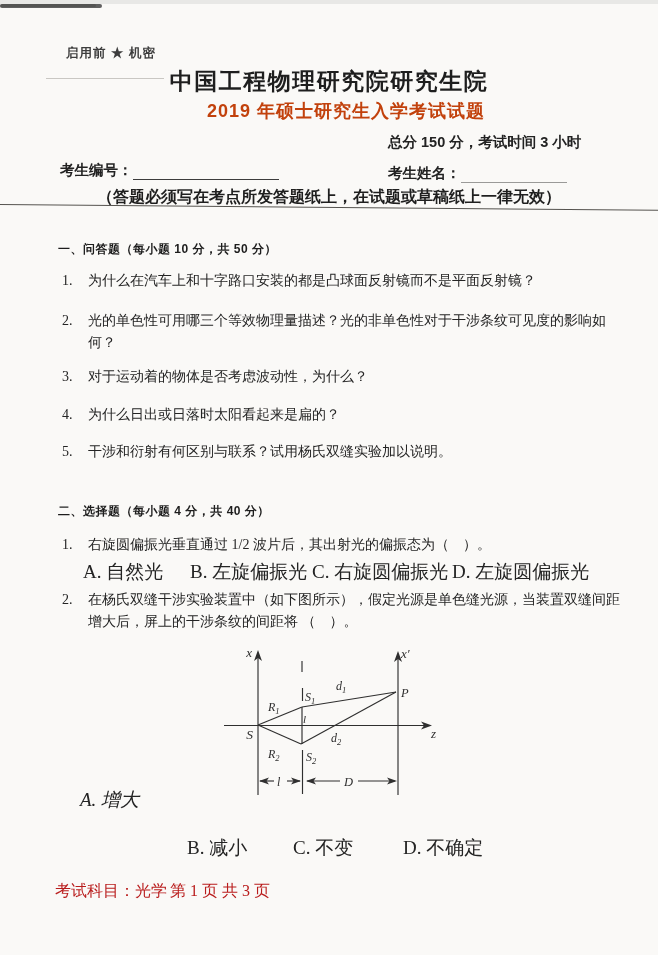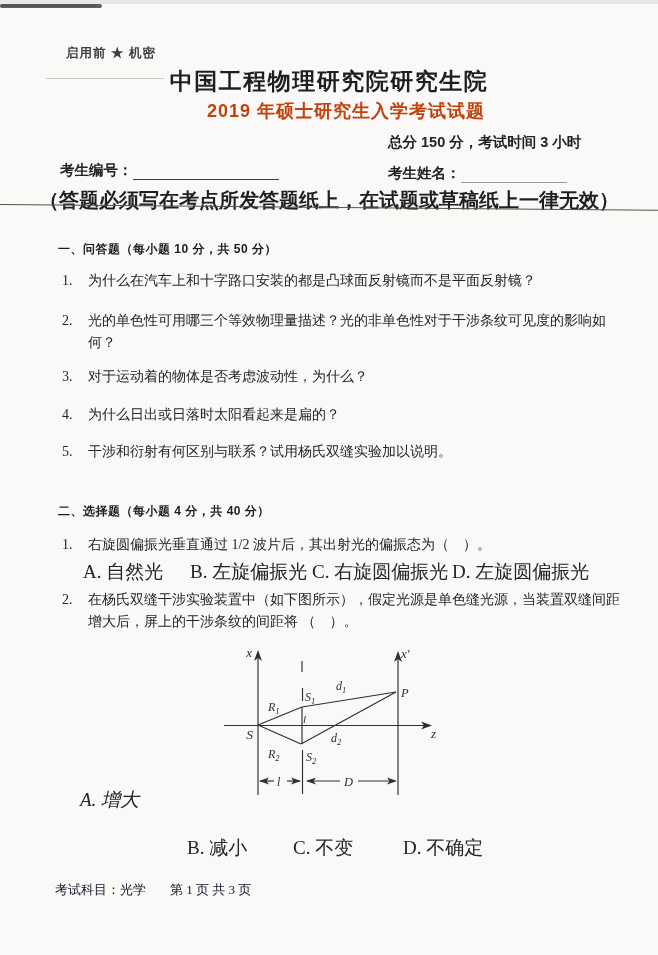--- a/index.html
+++ b/index.html
@@ -18,31 +18,31 @@
   .conf-line { position:absolute; top:74px; left:46px; width:118px; border-top:1.5px solid #c9c7c3; }
   .main-rule { position:absolute; top:200px; left:0; width:660px; border-top:1.6px solid #55534f; transform:rotate(0.5deg); transform-origin:0 0; }
 
   .confidential { top:41px; left:66px; font-size:12.5px; color:#3d3d3d; letter-spacing:1px; }
   .title { top:62px; left:0; width:100%; text-align:center; font-size:23px; letter-spacing:1.5px; color:#1e1e1e; }
   .subtitle { top:95px; left:17px; width:100%; text-align:center; font-size:18px; letter-spacing:1px; color:#c2410c; }
 
   .meta { font-size:14.5px; color:#222; }
   .blank { display:inline-block; border-bottom:1.6px solid #3c3c3c; text-align:center; height:17px; vertical-align:bottom; }
   .blank.light { border-bottom-color:#9a9a98; }
-  .notice { top:183px; left:0; width:100%; text-align:center; font-size:20px; color:#1f1f1f; }
+  .notice { top:183px; left:0; width:100%; text-align:center; font-size:16px; color:#1f1f1f; }
 
   .sec-heading { left:58px; font-size:12px; letter-spacing:.5px; color:#1d1d1d; }
 
   .q { left:62px; width:560px; display:flex; font-size:14px; line-height:21.5px; color:#242424; }
   .q-num { flex:none; width:26px; }
   .q-text { flex:1; }
 
   .opt { position:absolute; font-size:19px; color:#242424; white-space:nowrap; }
 
-  .footer-item { font-size:13px; color:#0f172a; }
+  .footer-item { font-size:16px; color:#b91c1c; }
 
   svg text { font-family:"Liberation Serif", serif; font-style:italic; fill:#2e2e2e; }
   .sub-t { font-size:8.5px; }
 </style>
 </head>
 <body>
 
 <div class="page">
 
   <div class="art-top-1"></div>

